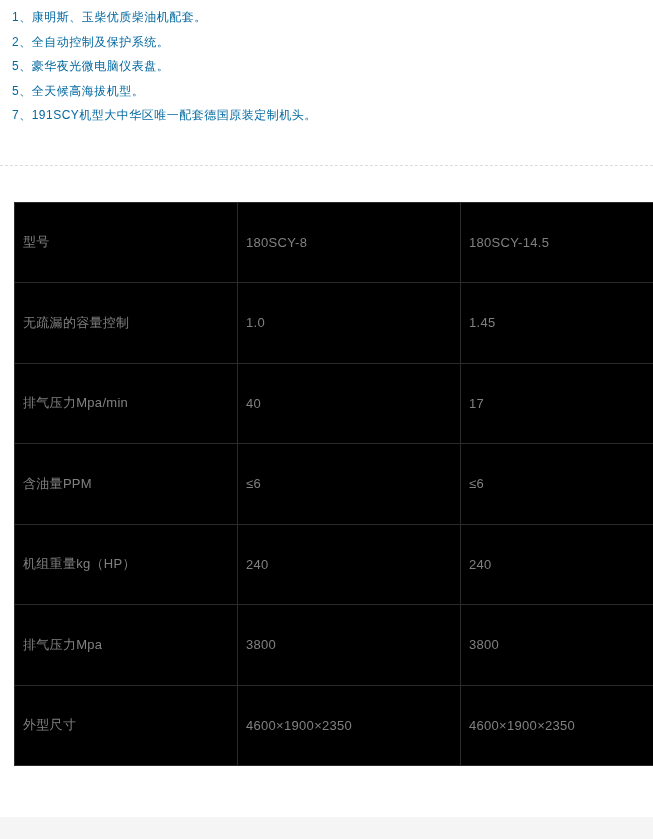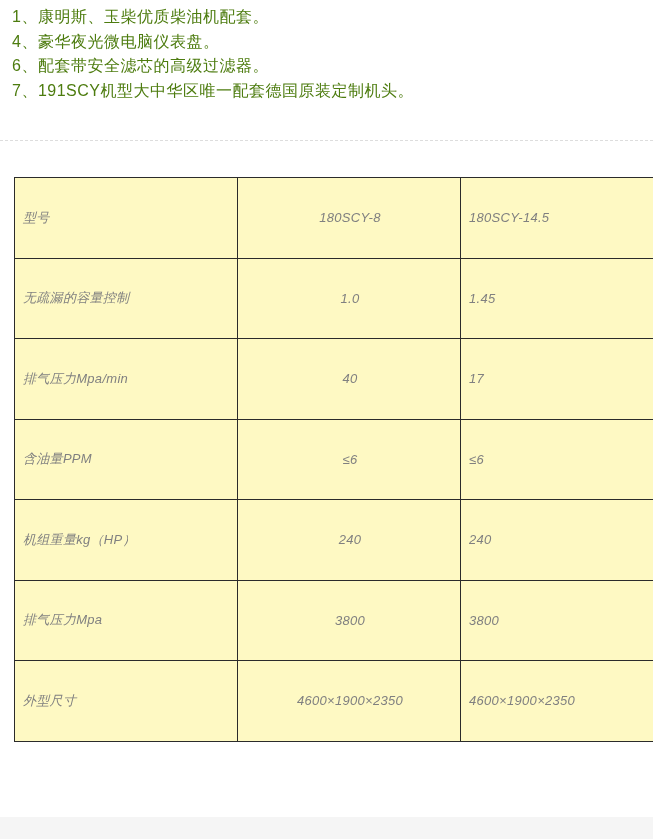--- a/index.html
+++ b/index.html
@@ -13,23 +13,23 @@
     position: relative;
     font-family: "Liberation Sans", "DejaVu Sans", sans-serif;
     overflow: hidden;
   }
   .features {
     list-style: none;
     margin: 0;
     padding: 5px 10px 0 12px;
   }
   .features li {
-    font-size: 16px;
+    font-size: 12px;
     line-height: 24.5px;
-    color: #4d7c0f;
+    color: #0369a1;
     letter-spacing: 0.5px;
     white-space: nowrap;
   }
   .divider {
     margin-top: 37px;
     height: 0;
     border-top: 1px dashed #dddddd;
     width: 100%;
   }
   table.spec {
@@ -39,42 +39,42 @@
     width: 629px;
   }
   table.spec td {
     border: 1px solid #2b2b2b;
     height: 79.5px;
     padding: 0 6px 0 8px;
     vertical-align: middle;
     font-size: 13px;
     color: #808080;
     letter-spacing: 0.3px;
-    background: #fef9c3;
-    font-style: italic;
+    background: #000000;
   }
   .col-label  { width: 208px; }
-  .col-val1   { width: 208px; text-align: center; }
+  .col-val1   { width: 208px; }
   .col-val2   { width: 213px; }
   .footer-strip {
     position: absolute;
     left: 0;
     bottom: 0;
     width: 100%;
     height: 22px;
     background: #f5f5f5;
   }
 </style>
 </head>
 <body>
 
 <ul class="features">
   <li>1、康明斯、玉柴优质柴油机配套。</li>
-  <li>4、豪华夜光微电脑仪表盘。</li>
-  <li>6、配套带安全滤芯的高级过滤器。</li>
+  <li>2、全自动控制及保护系统。</li>
+  <li>5、豪华夜光微电脑仪表盘。</li>
+  <li>5、全天候高海拔机型。</li>
   <li>7、191SCY机型大中华区唯一配套德国原装定制机头。</li>
 </ul>
 
 <div class="divider"></div>
 
 <table class="spec">
   <tbody>
     <tr>
       <td class="col-label">型号</td>
       <td class="col-val1">180SCY-8</td>

